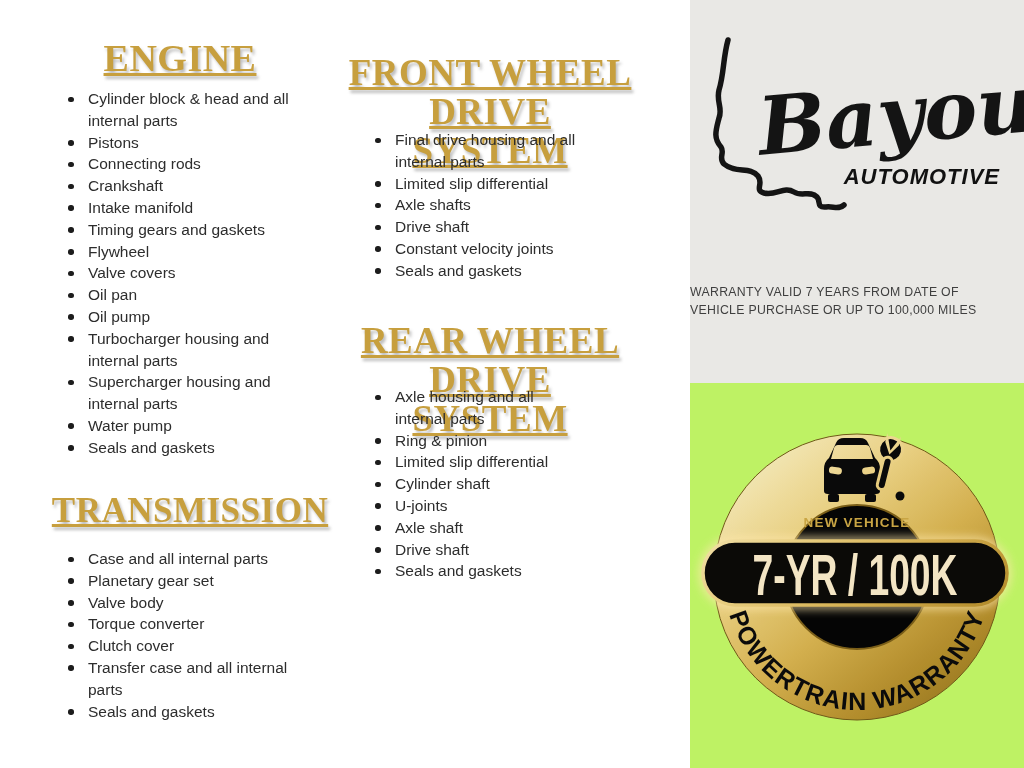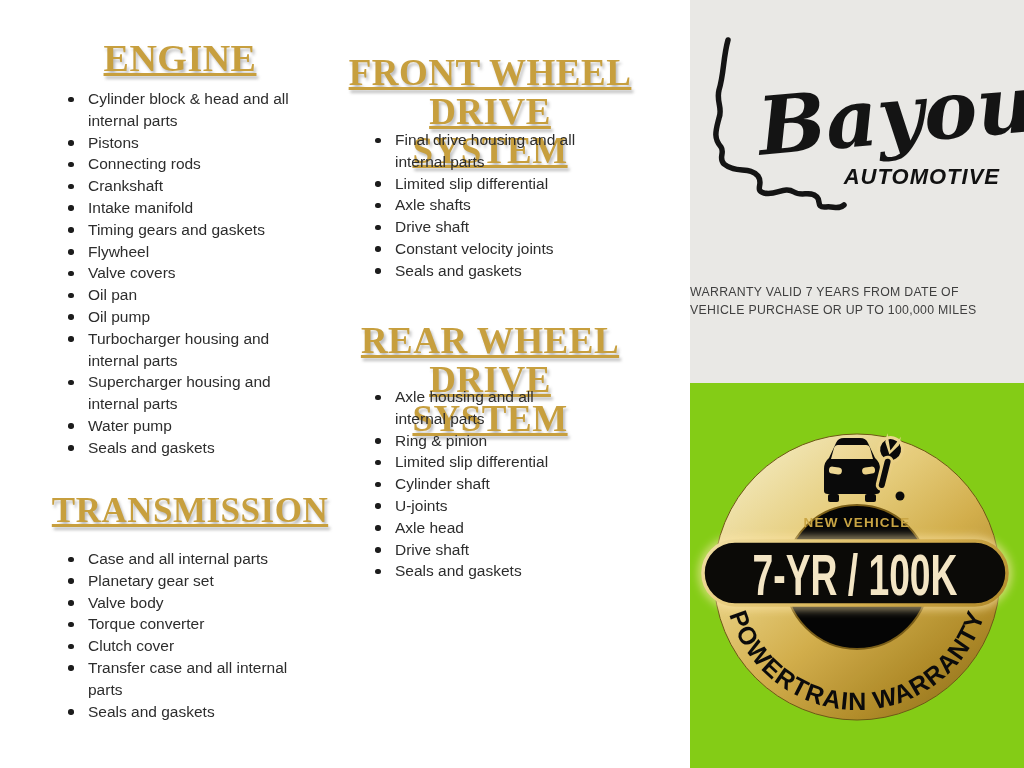--- a/index.html
+++ b/index.html
@@ -26,21 +26,21 @@
   #sec-transmission ul{top:55px;}
   #sec-fwd ul{top:91px;}
   #sec-rwd ul{top:80px;}
   .sec li{position:relative;white-space:pre-line;}
   .sec li::before{
     content:"";position:absolute;left:-20px;top:8.5px;
     width:5.5px;height:5.5px;border-radius:50%;background:#1c1c1c;
   }
   
   #brand-panel{position:absolute;left:690px;top:0;width:334px;height:383px;background:#e9e8e5;}
-  #badge-panel{position:absolute;left:690px;top:383px;width:334px;height:385px;background:#84cc16;}
+  #badge-panel{position:absolute;left:690px;top:383px;width:334px;height:385px;background:#bef264;}
   #logo-svg{position:absolute;left:0;top:0;}
   #warranty-note{
     position:absolute;left:0;right:0;top:283px;
     font-size:12.3px;line-height:18px;letter-spacing:.3px;color:#3f3f3f;
     white-space:pre-line;
   }
   #badge-svg{position:absolute;left:0;top:0;}
   .brand-script{font-family:"DejaVu Serif",serif;font-style:italic;font-weight:bold;font-size:80px;fill:#141414;}
   .brand-sub{font-family:"Liberation Sans",sans-serif;font-style:italic;font-weight:bold;font-size:22px;letter-spacing:1px;fill:#111111;}
   .badge-top-label{font-family:"Liberation Sans",sans-serif;font-weight:bold;font-size:13.5px;letter-spacing:1.2px;fill:#c9a544;}
@@ -106,21 +106,21 @@
   <section class="sec" id="sec-rwd" style="left:347px;top:306px;width:286px;">
     <h2>REAR WHEEL
 DRIVE SYSTEM</h2>
     <ul>
         <li>Axle housing and all
 internal parts</li>
         <li>Ring &amp; pinion</li>
         <li>Limited slip differential</li>
         <li>Cylinder shaft</li>
         <li>U-joints</li>
-        <li>Axle head</li>
+        <li>Axle shaft</li>
         <li>Drive shaft</li>
         <li>Seals and gaskets</li>
       </ul>
   </section>
 
   <aside id="brand-panel">
     <svg id="logo-svg" width="334" height="240" viewBox="0 0 334 240">
       <path d="M38,40 C33,58 34,74 29,90 C26,102 33,108 29,118 C26,130 23,138 31,147
                C35,153 28,158 34,164 C46,174 60,166 68,176 C74,184 64,190 74,193
                C86,196 94,186 104,192 C112,197 120,190 127,197 C131,201 126,208 136,207

